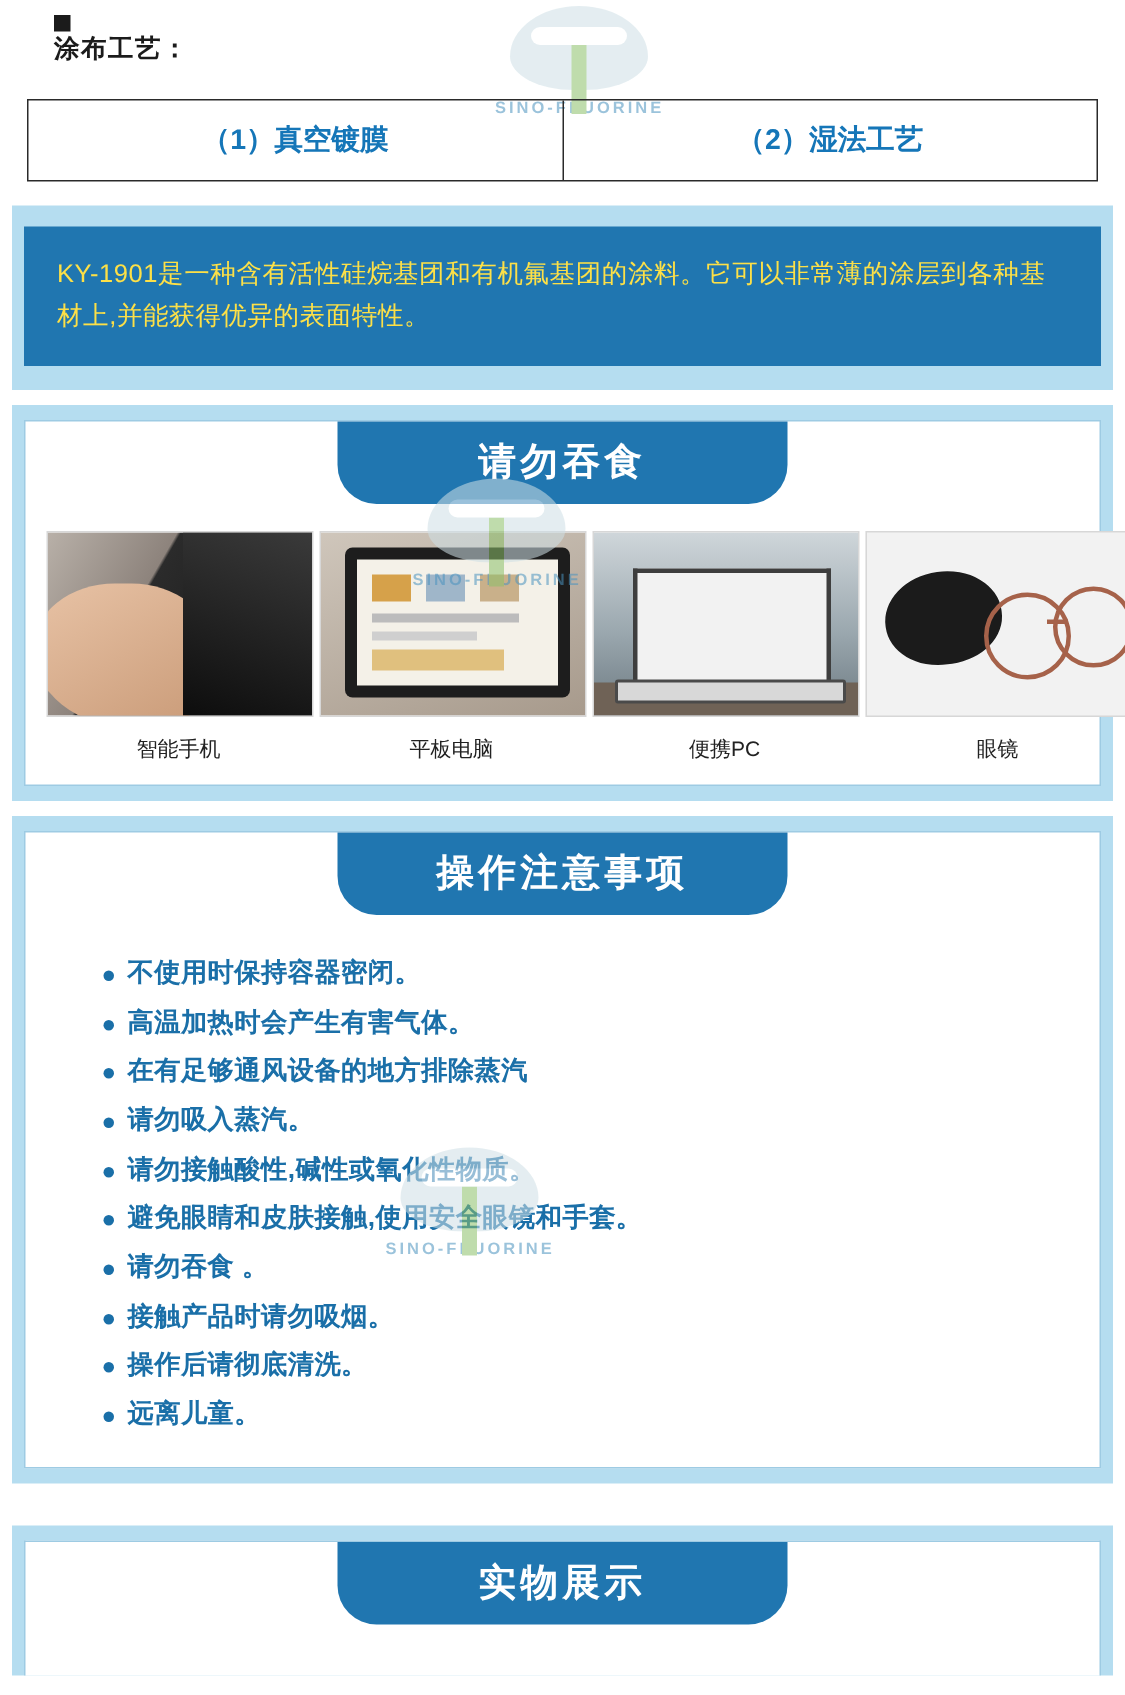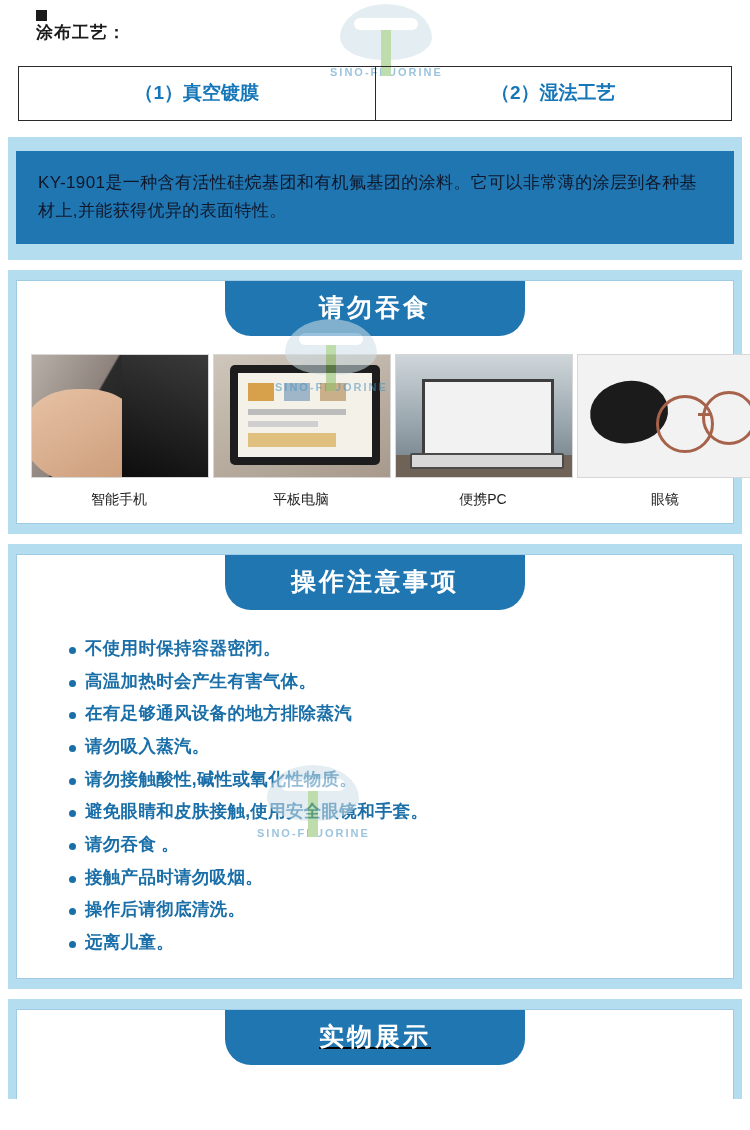--- a/index.html
+++ b/index.html
@@ -83,21 +83,21 @@
 
   
   .intro-band{
     margin:14px 8px 0;
     background:#b5ddf0;
     padding:14px 8px 16px;
     position:relative;z-index:3;
   }
   .intro-inner{
     background:#2076b0;
-    color:#0f172a;
+    color:#fde047;
     font-size:17px;
     line-height:1.62;
     padding:18px 22px 20px;
     letter-spacing:.4px;
   }
 
   
   .section{
     margin:10px 8px 0;
     background:#b5ddf0;
@@ -213,24 +213,24 @@
     padding:6px 0;
     letter-spacing:.3px;
   }
   .note-li .dot{
     width:7px;height:7px;border-radius:50%;background:#1a6fa8;
     margin:9px 9px 0 0;flex:0 0 auto;
   }
 
   
   .bottom-section{
-    margin:10px 8px 0;
+    margin:28px 8px 0;
     background:#b5ddf0;
     padding:10px 8px 0;
-    position:relative;z-index:3;text-decoration:underline;
+    position:relative;z-index:3;
   }
   .bottom-card{
     background:#fff;border:1px solid #9ecbe3;border-bottom:none;
     padding-bottom:34px;
   }
 </style>
 </head>
 <body>
 
 <div class="page">

